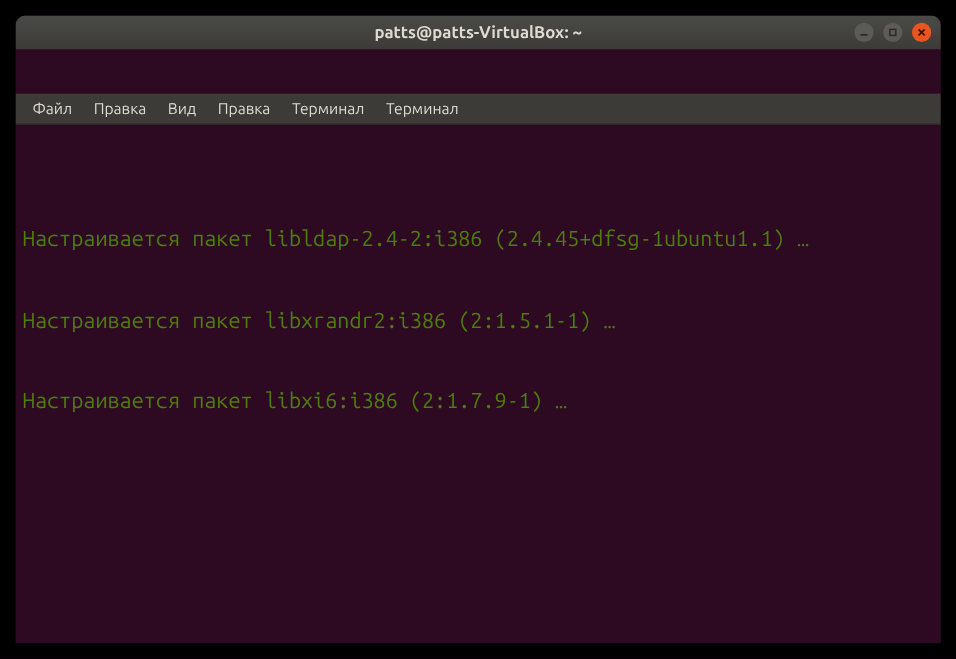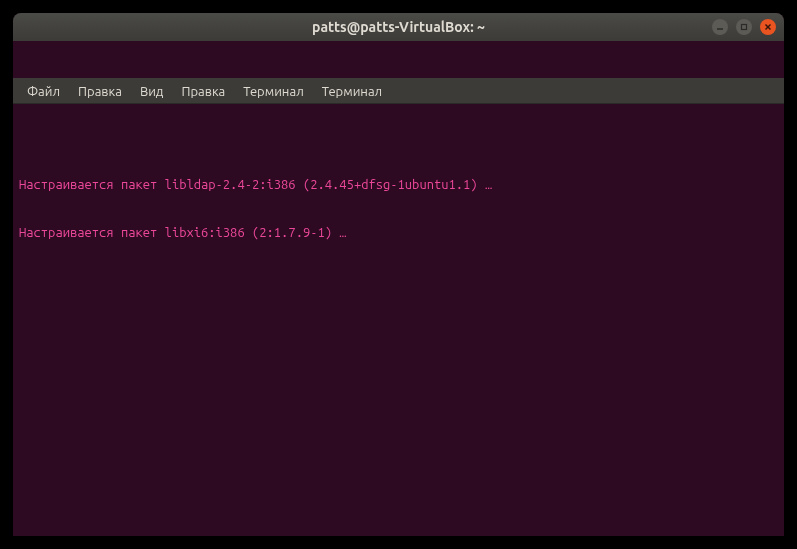--- a/index.html
+++ b/index.html
@@ -65,23 +65,23 @@
       color: #dfdbd2;
       border-bottom: 1px solid #2a2a28;
     }
     .menu-item {
       padding: 3px 8px;
       border-radius: 3px;
     }
     .terminal-body {
       flex: 1;
       padding: 2px 6px;
-      font-size: 13px;
+      font-size: 18px;
       line-height: 1.25;
-      color: #ec4899;
+      color: #4d7c0f;
       overflow: hidden;
       white-space: pre;
       position: relative;
     }
     .line { white-space: pre; }
   </style>
 </head>
 <body>
 
 <div class="window">
@@ -112,20 +112,21 @@
     <div class="menu-item">Файл</div>
     <div class="menu-item">Правка</div>
     <div class="menu-item">Вид</div>
     <div class="menu-item">Правка</div>
     <div class="menu-item">Терминал</div>
     <div class="menu-item">Терминал</div>
   </div>
 
   <div class="terminal-body">
     <div class="line">Настраивается пакет libldap-2.4-2:i386 (2.4.45+dfsg-1ubuntu1.1) …</div>
+    <div class="line">Настраивается пакет libxrandr2:i386 (2:1.5.1-1) …</div>
     <div class="line">Настраивается пакет libxi6:i386 (2:1.7.9-1) …</div>
     
     
     
     
     
     
     
     
     

